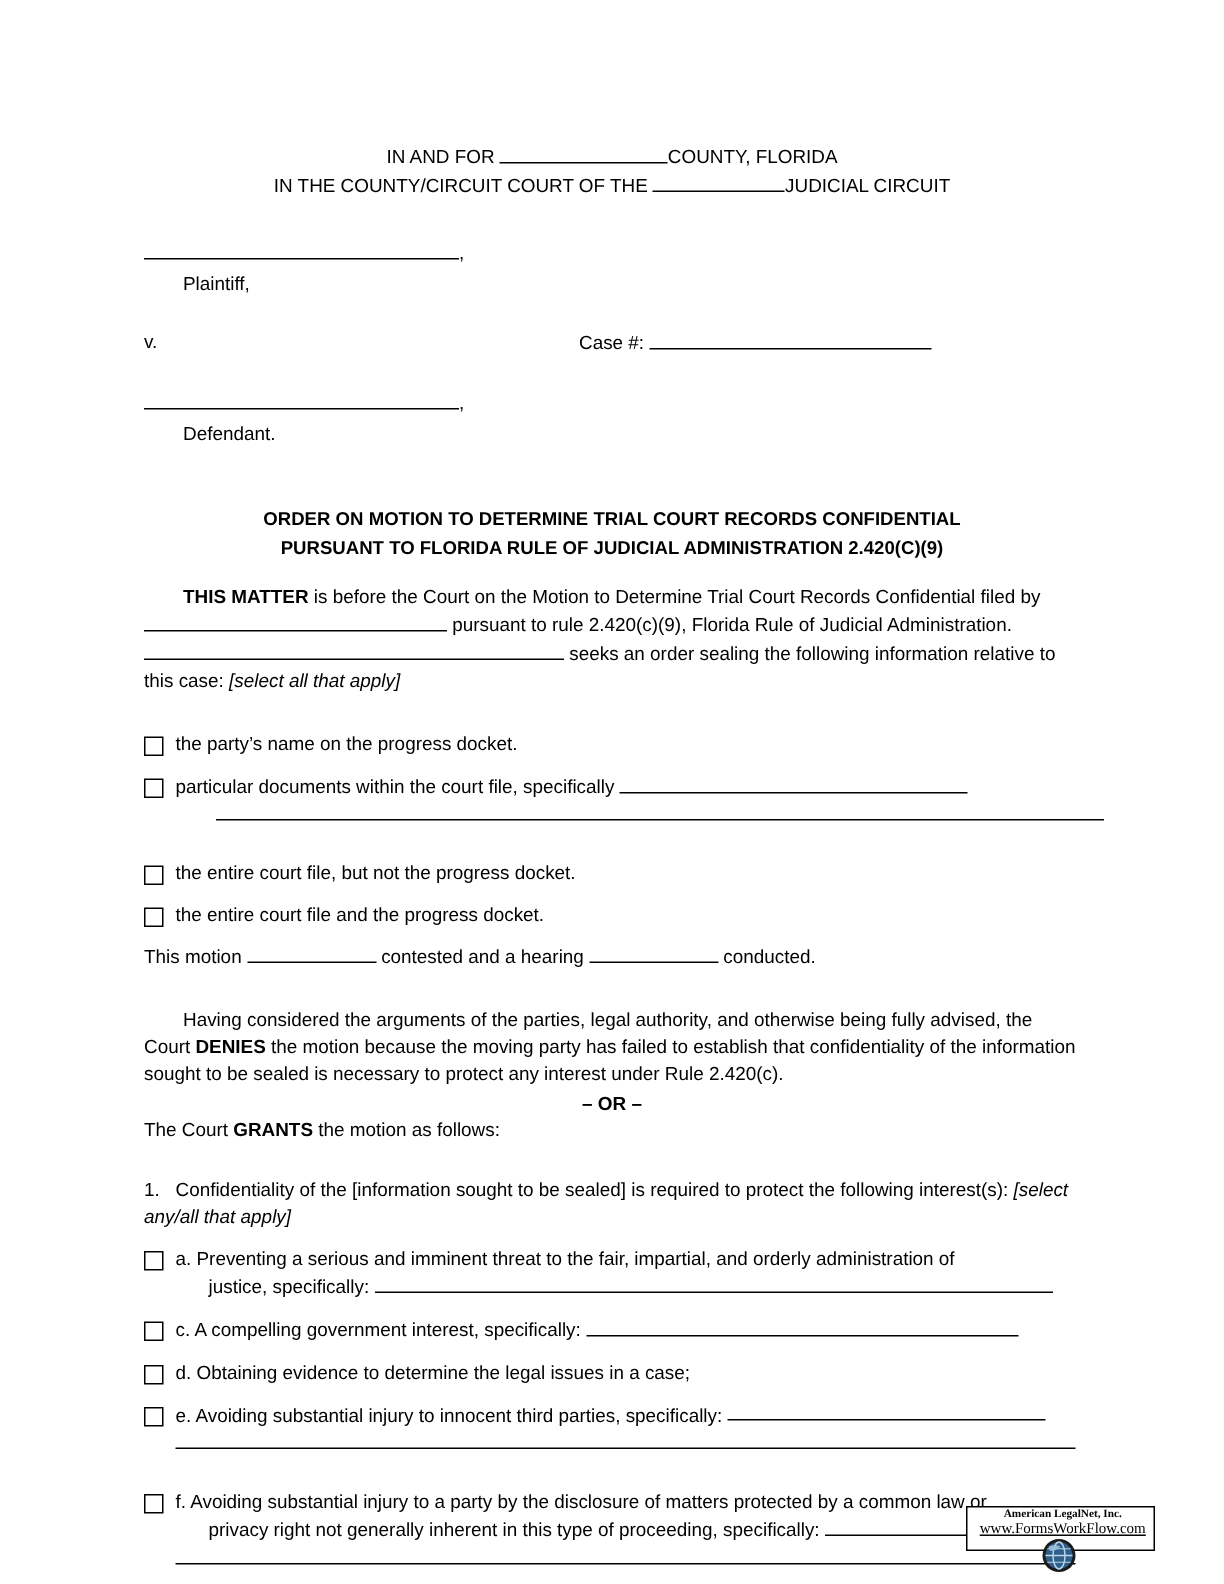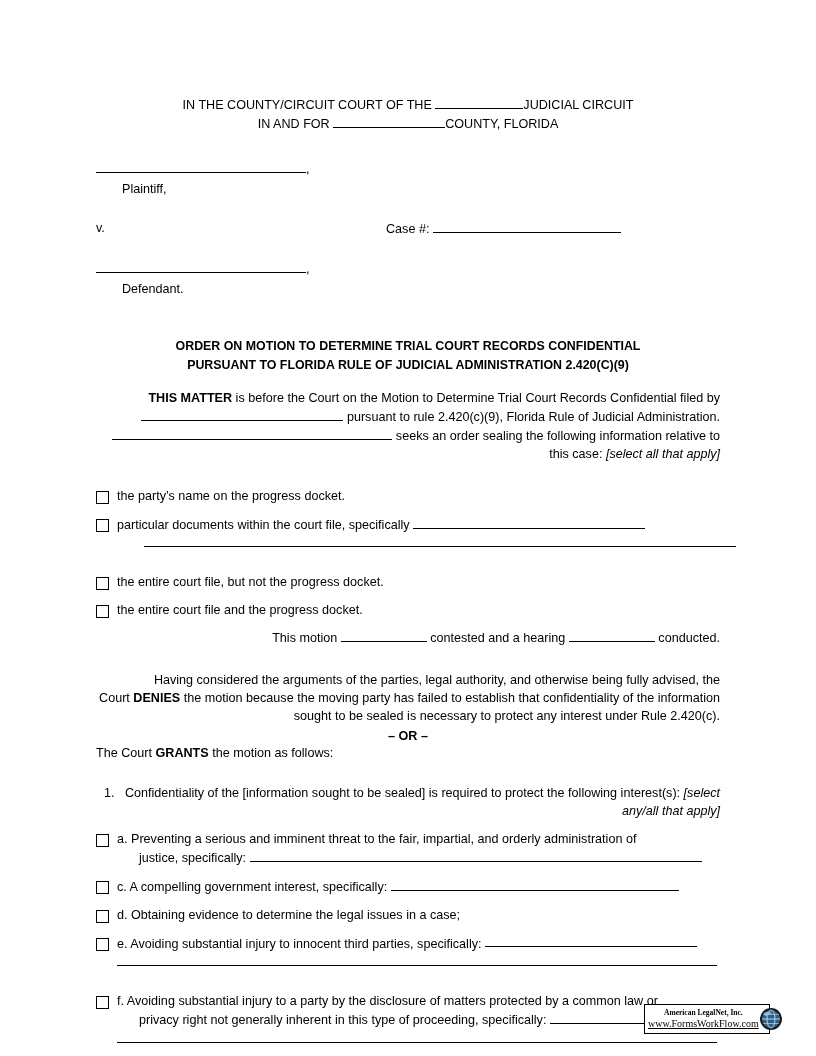--- a/index.html
+++ b/index.html
@@ -74,21 +74,21 @@
   }
   .title-block {
     text-align: center;
     font-weight: bold;
     margin-top: 38px;
     font-size: 12.4px;
     line-height: 1.5;
   }
   p.body {
     margin: 16px 0 0 0;
-    text-align: right;
+    text-align: left;
   }
   p.tight {
     margin: 0;
   }
   .indent {
     display: inline-block;
     width: 26px;
   }
   .chk-row {
     display: flex;
@@ -124,20 +124,21 @@
     position: absolute;
     right: 46px;
     bottom: 22px;
     width: 126px;
     height: 30px;
     border: 1.4px solid #000;
     background: #fff;
     display: flex;
     align-items: center;
     box-sizing: border-box;
+    flex-direction: column;
   }
   .footer-text {
     flex: 1 1 auto;
     text-align: center;
     line-height: 1.15;
     padding-left: 3px;
   }
   .footer-l1 {
     font-family: "Liberation Serif", serif;
     font-size: 7.5px;
@@ -158,22 +159,22 @@
   }
   .bold { font-weight: bold; }
   .ital { font-style: italic; }
 </style>
 </head>
 <body>
 
 <div class="page">
 
   <div class="caption">
+    <div class="caption-line"><span>IN AND FOR </span><span class="blank" style="width:112px"></span><span>COUNTY, FLORIDA</span></div>
     <div class="caption-line"><span>IN THE COUNTY/CIRCUIT COURT OF THE </span><span class="blank" style="width:88px"></span><span>JUDICIAL CIRCUIT</span></div>
-    <div class="caption-line"><span>IN AND FOR </span><span class="blank" style="width:112px"></span><span>COUNTY, FLORIDA</span></div>
   </div>
 
   <div class="party-block">
     <div><span class="party-rule"></span><span>,</span></div>
     <div class="party-name">Plaintiff,</div>
   </div>
 
   <div class="vline">
     <span class="v">v.</span>
     <span class="case"><span>Case #:</span> <span class="case-rule"></span></span>

